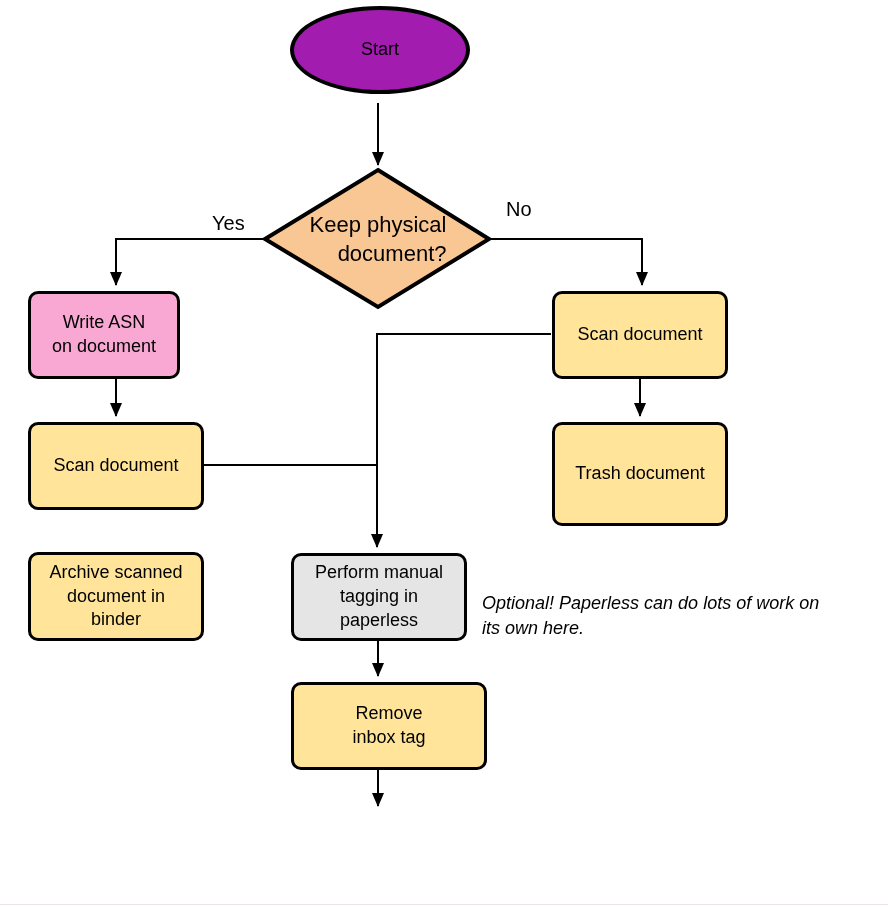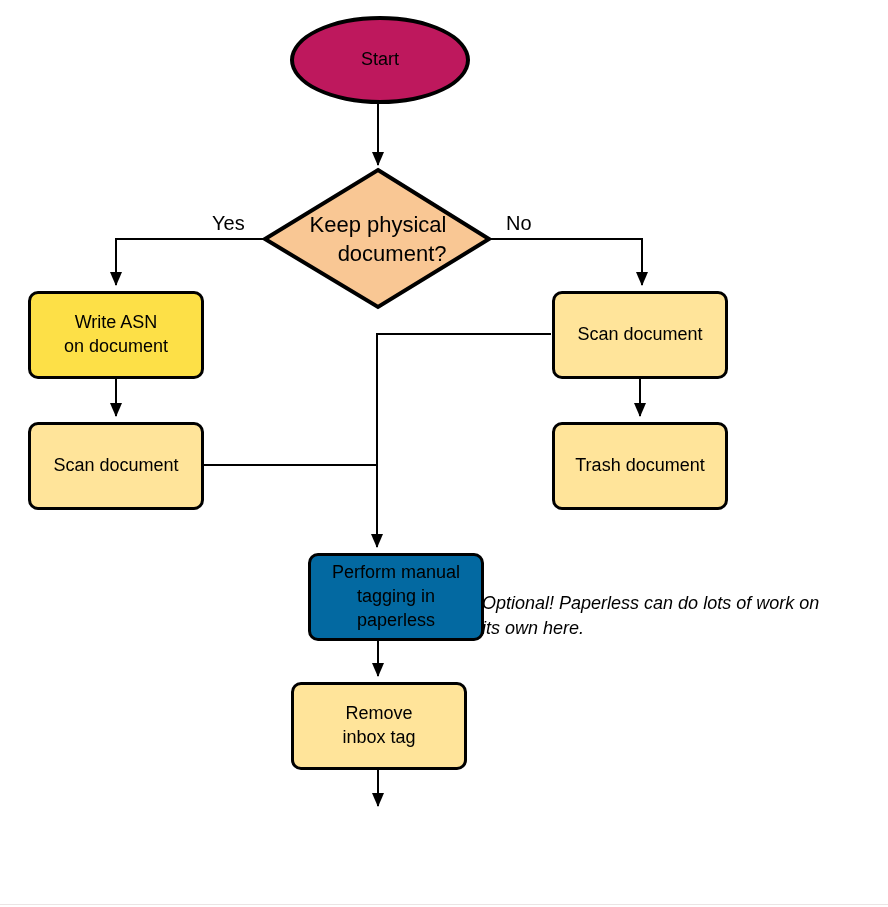--- a/index.html
+++ b/index.html
@@ -106,44 +106,47 @@
     <path class="edge" d="M116,379 L116,416" marker-end="url(#arrowhead)"></path>
     <path class="edge" d="M204,465 L377,465"></path>
     <path class="edge" d="M551,334 L377,334 L377,547" marker-end="url(#arrowhead)"></path>
     <path class="edge" d="M640,379 L640,416" marker-end="url(#arrowhead)"></path>
     <path class="edge" d="M378,641 L378,676" marker-end="url(#arrowhead)"></path>
     <path class="edge" d="M378,770 L378,806" marker-end="url(#arrowhead)"></path>
 
     <polygon class="diamond" points="378,170 489,239 378,307 265,239" fill="#F9C794"></polygon>
   </svg>
 
-  <div class="node terminator" style="left: 290px; top: 16px; width: 180px; height: 88px; background-color: #be185d;">Start</div>
+  <div class="node terminator" style="left: 290px; top: 6px; width: 180px; height: 88px; background-color: #a21caf;">Start</div>
 
   <div class="decision-label" style="left:287px; top:206px; width:182px; height:66px;">Keep physical
 document?</div>
 
   <span class="edge-label" style="left:212px; top:213px;">Yes</span>
 
-  <span class="edge-label" style="left:506px; top:213px;">No</span>
+  <span class="edge-label" style="left:506px; top:199px;">No</span>
 
-  <div class="node process" style="left: 28px; top: 291px; width: 176px; height: 88px; background-color: #fde047; text-align: center;">Write ASN
+  <div class="node process" style="left: 28px; top: 291px; width: 152px; height: 88px; background-color: #f9a8d4; text-align: center;">Write ASN
 on document</div>
 
   <div class="node process" style="left: 28px; top: 422px; width: 176px; height: 88px; background-color: rgb(255, 228, 154);">Scan document</div>
 
+  <div class="node process" style="left: 28px; top: 552px; width: 176px; height: 89px; background-color: rgb(255, 228, 154);">Archive scanned
+document in
+binder</div>
 
   <div class="node process" style="left: 552px; top: 291px; width: 176px; height: 88px; background-color: rgb(255, 228, 154);">Scan document</div>
 
-  <div class="node process" style="left: 552px; top: 422px; width: 176px; height: 88px; background-color: rgb(255, 228, 154);">Trash document</div>
+  <div class="node process" style="left: 552px; top: 422px; width: 176px; height: 104px; background-color: rgb(255, 228, 154);">Trash document</div>
 
-  <div class="node process" style="left: 308px; top: 553px; width: 176px; height: 88px; background-color: #0369a1;">Perform manual
+  <div class="node process" style="left: 291px; top: 553px; width: 176px; height: 88px; background-color: #e5e5e5;">Perform manual
 tagging in
 paperless</div>
 
   <div class="annotation" style="left:482px; top:591px; width:410px;">Optional! Paperless can do lots of work on
 its own here.</div>
 
-  <div class="node process" style="left: 291px; top: 682px; width: 176px; height: 88px; background-color: rgb(255, 228, 154);">Remove
+  <div class="node process" style="left: 291px; top: 682px; width: 196px; height: 88px; background-color: rgb(255, 228, 154);">Remove
 inbox tag</div>
 
 
   <div class="bottom-rule"></div>
 </div>
 
 </body></html>

